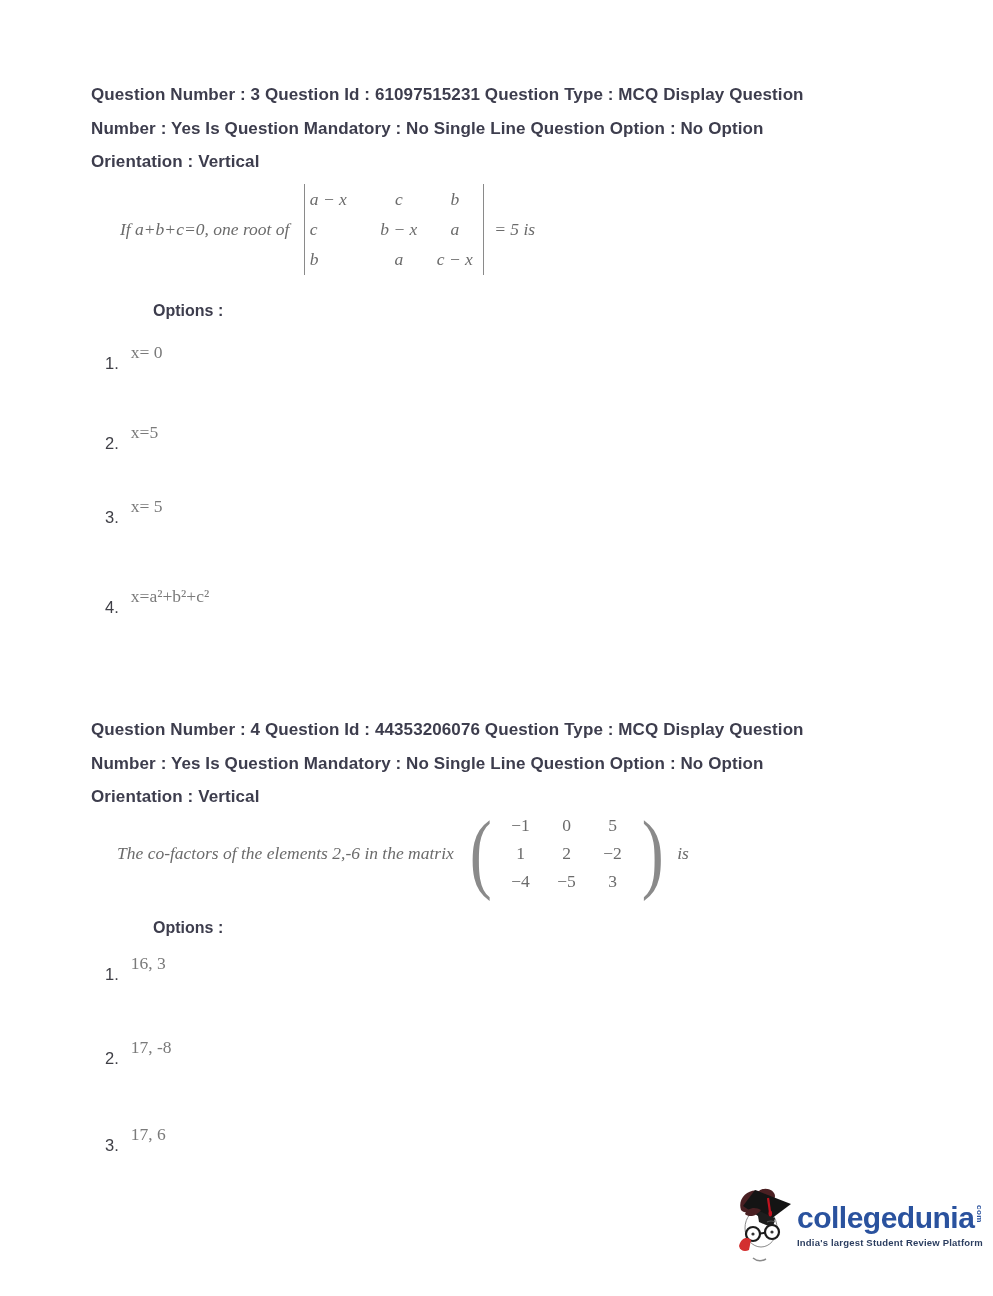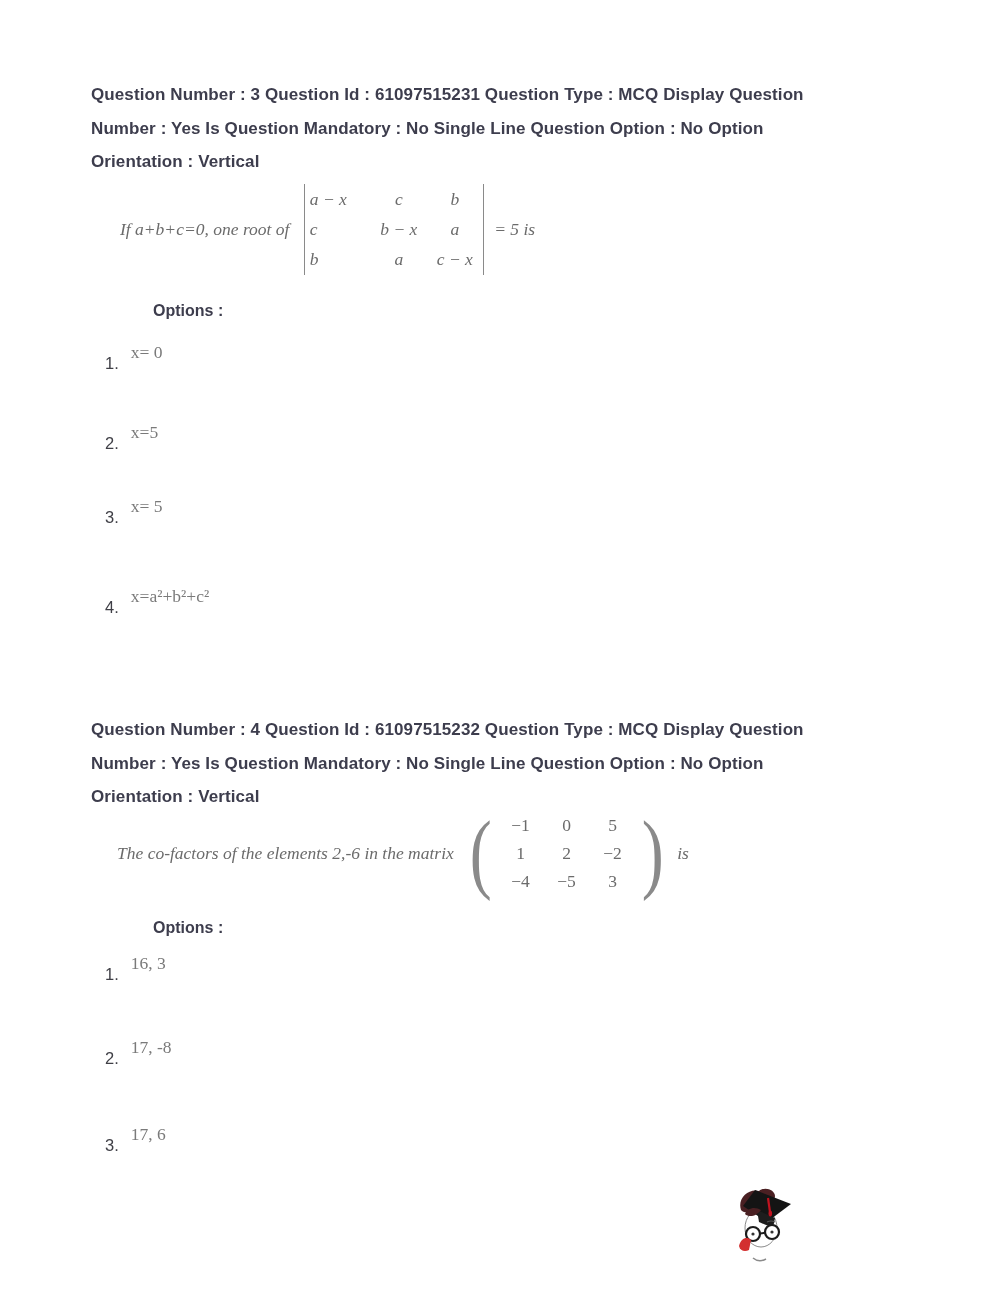--- a/index.html
+++ b/index.html
@@ -170,21 +170,21 @@
   <div class="opt" style="top:496px;">
     <span class="opt-num">3.</span>
     <span class="opt-formula">x= 5</span>
   </div>
   <div class="opt" style="top:586px;">
     <span class="opt-num">4.</span>
     <span class="opt-formula">x=a²+b²+c²</span>
   </div>
 
   <div class="q-header" style="top:713px;">
-    <div>Question Number : 4 Question Id : 61097515232 Question Type : MCQ Display Question</div>
+    <div>Question Number : 4 Question Id : 44353206076 Question Type : MCQ Display Question</div>
     <div>Number : Yes Is Question Mandatory : No Single Line Question Option : No Option</div>
     <div>Orientation : Vertical</div>
   </div>
 
   <div class="math-row" style="top:814px; left:117px;">
     <span class="math-prefix">The co-factors of the elements 2,-6 in the matrix </span>
     <div class="matrix-wrap">
       <span class="paren">(</span>
       <div class="mat">
         <span>−1</span>
@@ -237,15 +237,22 @@
       <path d="M29,49.5 L34,48.8" stroke="#1c1c1c" stroke-width="2"></path>
       <circle cx="22" cy="50" r="1.6" fill="#333"></circle>
       <circle cx="41" cy="48" r="1.6" fill="#333"></circle>
 
       <path d="M36,38 q4,-2 8,0" stroke="#555" stroke-width="1.2" fill="none"></path>
 
       <path d="M8,62 C10,54 16,52 20,56 L18,66 C14,68 9,67 8,62 Z" fill="#d32f2f"></path>
 
       <path d="M22,74 q6,5 13,1" stroke="#8a8a8a" stroke-width="1.6" fill="none"></path>
     </svg>
+    <div class="brand-block">
+      <div class="brand-row">
+        <span class="brand">collegedunia</span>
+        <span class="brand-suffix">com</span>
+      </div>
+      <div class="tagline">India's largest Student Review Platform</div>
+    </div>
   </div>
 
 </div>
 
 </body></html>

